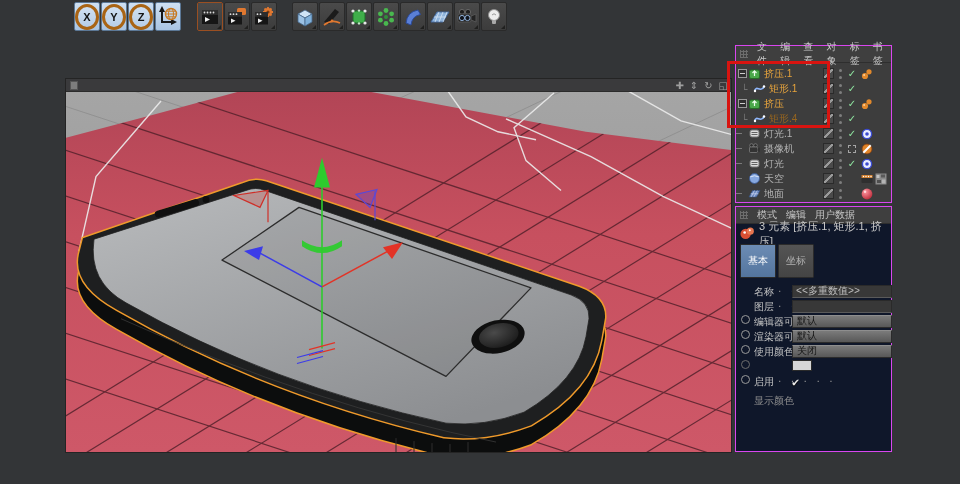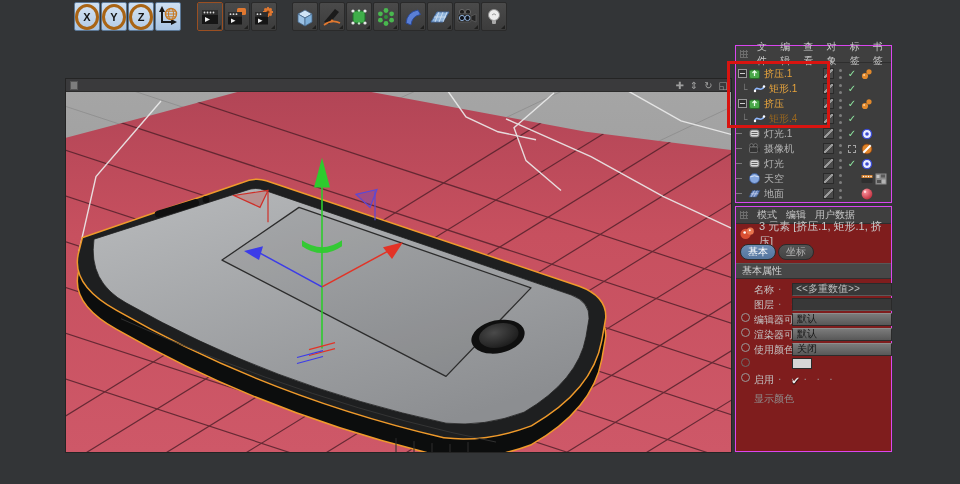--- a/index.html
+++ b/index.html
@@ -29,21 +29,21 @@
   .vp-mini{position:absolute;left:4px;top:2px;width:8px;height:9px;background:#7d7d7d;
            border:1px solid #555;box-sizing:border-box;}
   .vp-controls{position:absolute;right:3px;top:0;height:13px;display:flex;gap:6px;
                align-items:center;color:#9f9f9f;font-size:10px;line-height:13px;}
   .vp-controls span{cursor:default;}
   .scene{position:absolute;left:0;top:13px;width:665px;height:360px;}
 
   
   .panel{position:absolute;background:#414141;border:1px solid #d946ef;box-sizing:border-box;}
   .om{left:735px;top:45px;width:157px;height:158px;background:#3d3d3d;}
-  .am{left:735px;top:206px;width:157px;height:246px;background:#7f1d1d;}
+  .am{left:735px;top:206px;width:157px;height:246px;background:#0f172a;}
   .pmenu{height:16px;display:flex;align-items:center;gap:9px;padding:0 4px;
          background:#3f3f3f;border-bottom:1px solid #2e2e2e;color:#c6c6c6;font-size:10px;}
   .grip{width:8px;height:8px;background:
         repeating-linear-gradient(90deg,#6d6d6d 0 1px,transparent 1px 3px),
         repeating-linear-gradient(0deg,#6d6d6d 0 1px,transparent 1px 3px);flex:0 0 auto;}
   .pmenu span{cursor:default;}
 
   
   .om-rows{position:relative;padding-top:3px;}
   .om-row{height:15px;display:flex;align-items:center;font-size:10px;color:#b4b4b4;position:relative;}
@@ -63,22 +63,22 @@
          justify-content:space-between;align-items:center;}
   .vdots i{width:3px;height:3px;border-radius:50%;background:#7e7e7e;}
   .chk{width:12px;color:#8fe6a0;font-size:10px;text-align:center;margin-right:3px;}
   .dashedbox{width:8px;height:8px;border:1px dashed #a5a5a5;margin:0 5px 0 2px;box-sizing:border-box;}
   .tags{width:26px;display:flex;gap:2px;}
   .tagic{width:12px;height:12px;flex:0 0 auto;}
 
   
   .am-info{height:19px;display:flex;align-items:center;gap:4px;padding:0 4px;color:#c9c9c9;font-size:11px;}
   .am-tabs{display:flex;gap:2px;padding:1px 4px 3px 4px;}
-  .tab{font-size:10px;padding:0 7px;border:1px solid #2b2b2b;color:#b2b2b2;
-       background:linear-gradient(#545454,#444);border-radius:9px;}
+  .tab{font-size:10px;padding:9px 7px;border:1px solid #2b2b2b;color:#b2b2b2;
+       background:linear-gradient(#545454,#444);border-radius:1px;}
   .tab.active{background:linear-gradient(#6c8cb4,#54759e);color:#fff;}
   .am-section{height:14px;line-height:14px;background:#474747;border-top:1px solid #585858;
               border-bottom:1px solid #303030;color:#d2d2d2;font-size:10px;padding-left:6px;}
   .am-rows{padding-top:4px;}
   .am-row{height:15px;display:flex;align-items:flex-start;font-size:10px;color:#c3c3c3;position:relative;font-family:Liberation Mono, monospace;}
   .keycircle{width:7px;height:7px;border:1.5px solid #9a9a9a;border-radius:50%;
              margin:0 4px 0 5px;flex:0 0 auto;box-sizing:content-box;}
   .keycircle.none{visibility:hidden;}
   .keycircle.dim{border-color:#6d6d6d;}
   .am-row .lbl{white-space:nowrap;}
@@ -624,21 +624,20 @@
         <circle cx="11" cy="5" r="3.8" fill="#e8764f"></circle>
         <circle cx="5" cy="6.5" r="1.4" fill="#fff"></circle>
           <circle cx="10.5" cy="4" r="1" fill="#fff"></circle>
       </svg>
       <span>3 元素 [挤压.1, 矩形.1, 挤压]</span>
     </div>
     <div class="am-tabs">
       <span class="tab active">基本</span>
       <span class="tab">坐标</span>
     </div>
-    <div class="am-section">基本属性</div>
     <div class="am-rows">
 
       <div class="am-row">
         <span class="keycircle none"></span>
         <span class="lbl">名称</span>
         <span class="leader">. . . . .</span>
         <span class="am-ctrl fld">&lt;&lt;多重数值&gt;&gt;</span>
       </div>
 
       <div class="am-row">

